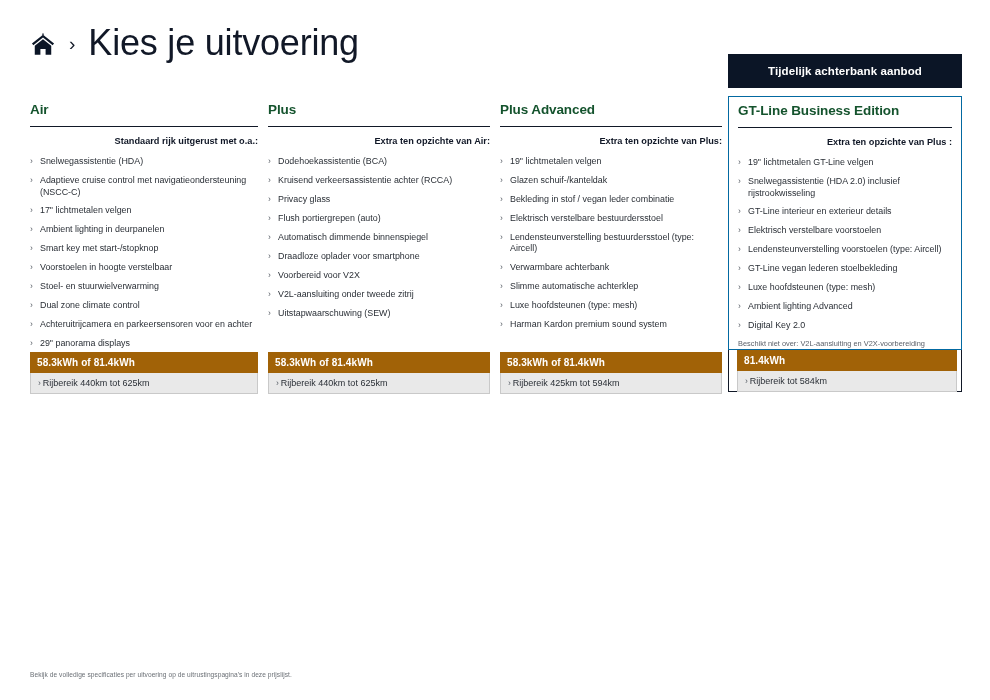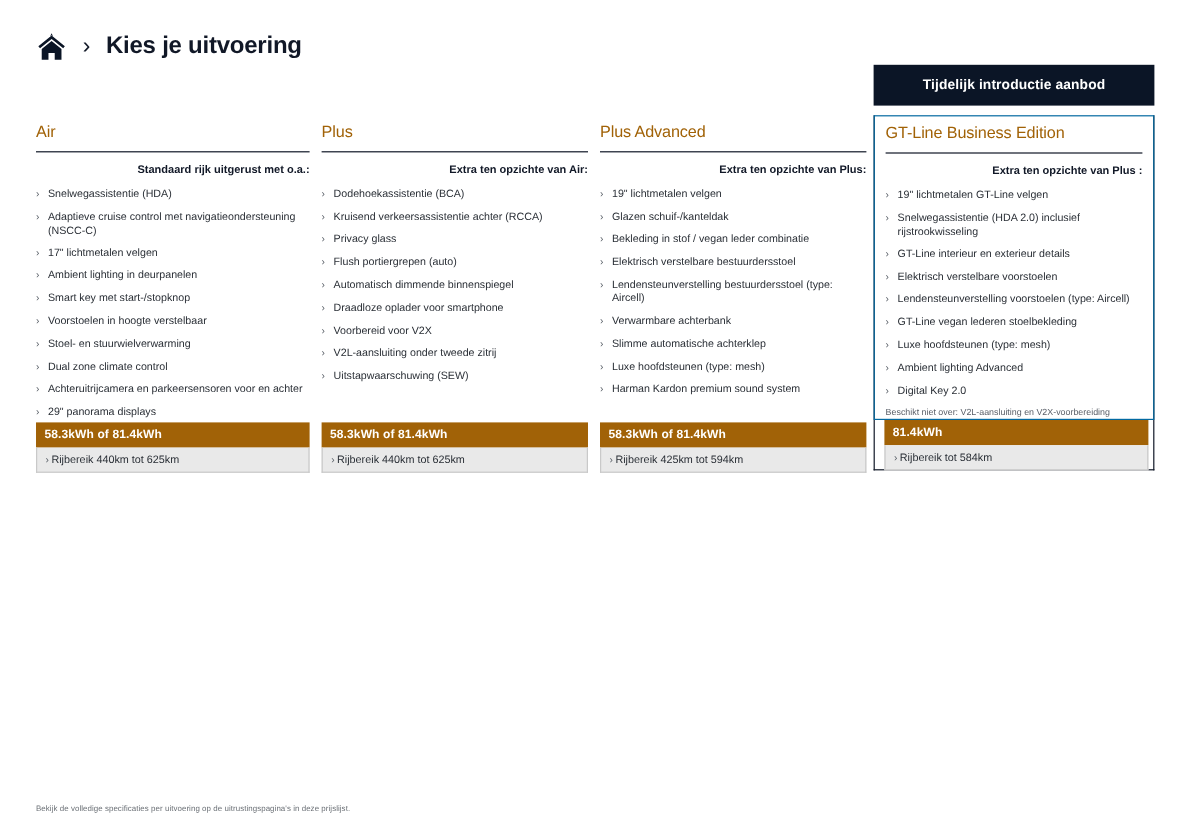--- a/index.html
+++ b/index.html
@@ -32,22 +32,22 @@
     color: #0b1526;
   }
   .crumb-sep {
     font-size: 19px;
     color: #111827;
     line-height: 1;
     font-weight: 400;
     transform: translateY(-1px);
   }
   .page-title {
-    font-size: 20px;
-    font-weight: 700;
+    font-size: 36px;
+    font-weight: 400;
     color: #111827;
     letter-spacing: -0.2px;
     line-height: 1;
     transform: translateY(-1px);
   }
 
   
   .promo-banner {
     position: absolute;
     left: 728px;
@@ -82,22 +82,22 @@
   .col-3 { left: 500px; width: 222px; }
   .col-4 {
     left: 728px;
     width: 234px;
     border: 1px solid #0369a1;
     padding: 0 9px 0 9px;
   }
 
   .col-title {
     font-size: 13.5px;
-    font-weight: normal;
-    color: #a16207;
+    font-weight: bold;
+    color: #14532d;
     line-height: 1;
     padding-top: 7px;
     padding-bottom: 9px;
     letter-spacing: -0.1px;
   }
   .col-rule {
     height: 1.6px;
     background: #111827;
     margin-bottom: 9px;
   }
@@ -205,21 +205,21 @@
     <svg class="home-icon" viewBox="0 0 24 24" fill="currentColor" aria-hidden="true">
       <path d="M12 1.6 10.9 3.9 12 3.2l1.1 0.7z"></path>
       <path d="M12 3.4 1.8 11.6l1.3 1.6L12 6.0l8.9 7.2 1.3-1.6z"></path>
       <path d="M12 7.6 4.4 13.7V22h5.2v-5.3h4.8V22h5.2v-8.3z"></path>
     </svg>
   </span>
   <span class="crumb-sep">›</span>
   <span class="page-title">Kies je uitvoering</span>
 </div>
 
-<div class="promo-banner">Tijdelijk introductie aanbod</div>
+<div class="promo-banner">Tijdelijk achterbank aanbod</div>
 
 <div class="col4-card-bottom"></div>
 
 <div class="columns">
 
   <div class="col col-1">
     <div class="col-title">Air</div>
     <div class="col-rule"></div>
     <div class="col-subtitle">Standaard rijk uitgerust met o.a.:</div>
     <ul class="feature-list">

